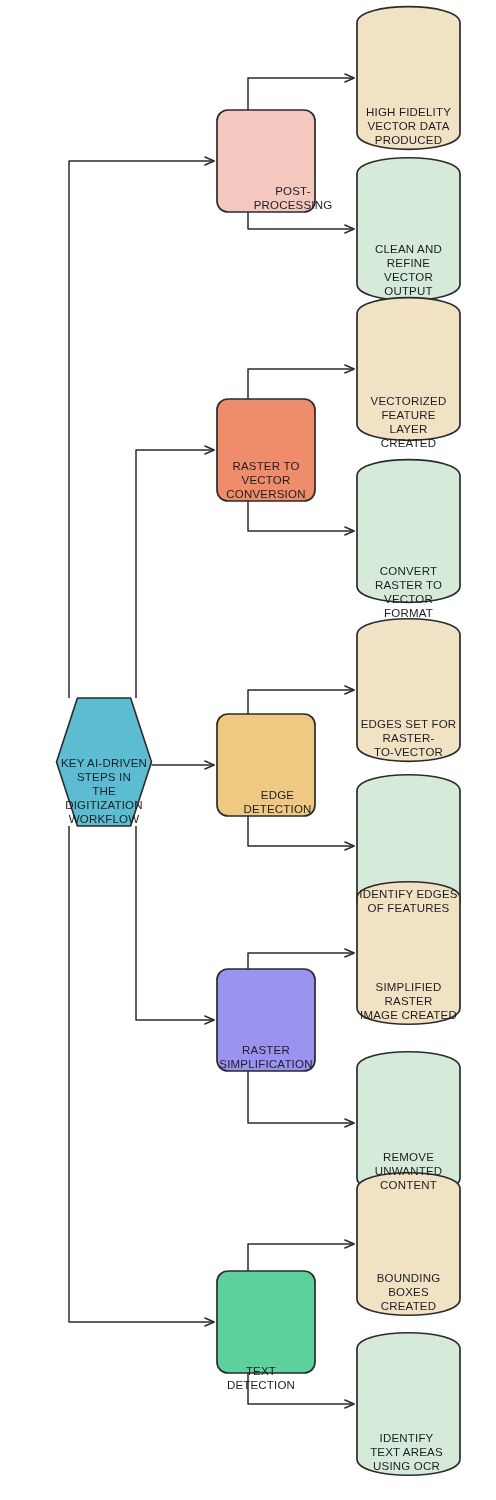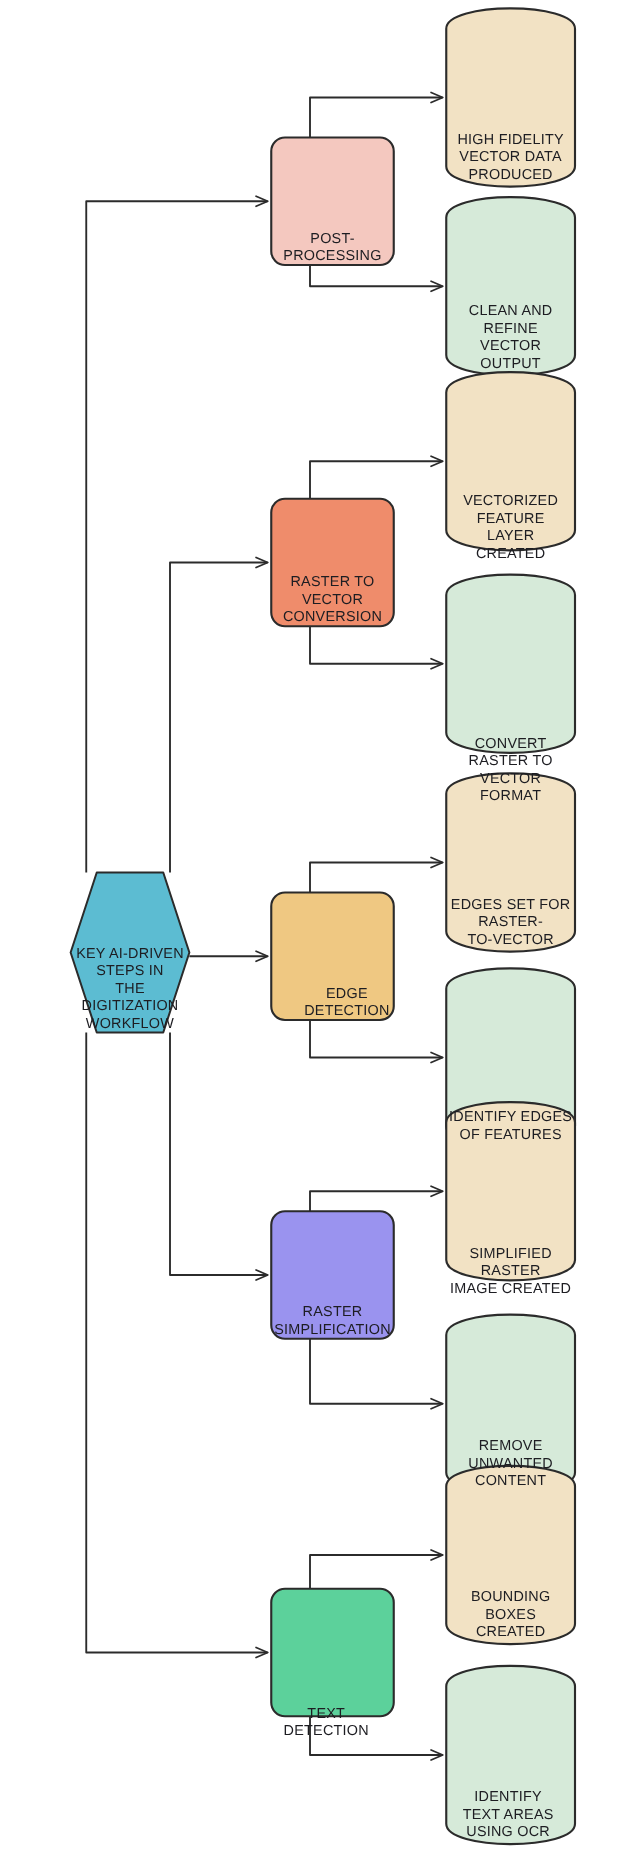--- a/index.html
+++ b/index.html
@@ -102,51 +102,51 @@
           C 357 1327.3 460 1327.3 460 1349
           L 460 1459
           C 460 1480.7 357 1480.7 357 1459
           Z" fill="#d6ead9" stroke="#2b2b2b" stroke-width="1.7" stroke-linejoin="round"></path>
       </g>
   </svg>
   <div id="labels">
       <div class="node-label lbl-hex" style="left: 56.5px; top: 698px; width: 95px; height: 128px;">
         <span>KEY AI-DRIVEN<br>STEPS IN<br>THE DIGITIZATION<br>WORKFLOW</span>
       </div>
-      <div class="node-label lbl-proc" style="left: 217px; top: 110px; width: 98px; height: 102px;">
+      <div class="node-label lbl-proc" style="left: 217px; top: 110px; width: 98px; height: 102px; padding-left: 27px;">
         <span>POST-<br>PROCESSING</span>
       </div>
       <div class="node-label lbl-cyl" style="left: 357px; top: 9px; width: 103px; height: 138px;">
         <span>HIGH FIDELITY<br>VECTOR DATA<br>PRODUCED</span>
       </div>
       <div class="node-label lbl-cyl" style="left: 357px; top: 160px; width: 103px; height: 138px;">
         <span>CLEAN AND<br>REFINE<br>VECTOR<br>OUTPUT</span>
       </div>
       <div class="node-label lbl-proc" style="left: 217px; top: 399px; width: 98px; height: 102px;">
         <span>RASTER TO<br>VECTOR<br>CONVERSION</span>
       </div>
       <div class="node-label lbl-cyl" style="left: 357px; top: 312px; width: 103px; height: 138px;">
         <span>VECTORIZED<br>FEATURE<br>LAYER<br>CREATED</span>
       </div>
-      <div class="node-label lbl-cyl" style="left: 357px; top: 486px; width: 103px; height: 158px; border-radius: 11px;">
+      <div class="node-label lbl-cyl" style="left: 357px; top: 462px; width: 103px; height: 158px; border-radius: 11px;">
         <span>CONVERT<br>RASTER TO<br>VECTOR<br>FORMAT</span>
       </div>
       <div class="node-label lbl-proc" style="left: 217px; top: 714px; width: 121px; height: 102px;">
         <span>EDGE<br>DETECTION</span>
       </div>
       <div class="node-label lbl-cyl" style="left: 357px; top: 621px; width: 103px; height: 138px;">
         <span>EDGES SET FOR<br>RASTER-<br>TO-VECTOR</span>
       </div>
       <div class="node-label lbl-cyl" style="left: 357px; top: 777px; width: 103px; height: 138px;">
         <span>IDENTIFY EDGES<br>OF FEATURES</span>
       </div>
       <div class="node-label lbl-proc" style="left: 217px; top: 969px; width: 98px; height: 102px;">
         <span>RASTER<br>SIMPLIFICATION</span>
       </div>
-      <div class="node-label lbl-cyl" style="left: 357px; top: 884px; width: 103px; height: 138px; margin-top: 16px;">
+      <div class="node-label lbl-cyl" style="left: 357px; top: 884px; width: 103px; height: 138px;">
         <span>SIMPLIFIED<br>RASTER<br>IMAGE CREATED</span>
       </div>
       <div class="node-label lbl-cyl" style="left: 357px; top: 1054px; width: 103px; height: 138px;">
         <span>REMOVE<br>UNWANTED<br>CONTENT</span>
       </div>
       <div class="node-label lbl-proc" style="left: 217px; top: 1290px; width: 88px; height: 102px;">
         <span>TEXT<br>DETECTION</span>
       </div>
       <div class="node-label lbl-cyl" style="left: 357px; top: 1175px; width: 103px; height: 138px;">
         <span>BOUNDING<br>BOXES<br>CREATED</span>

